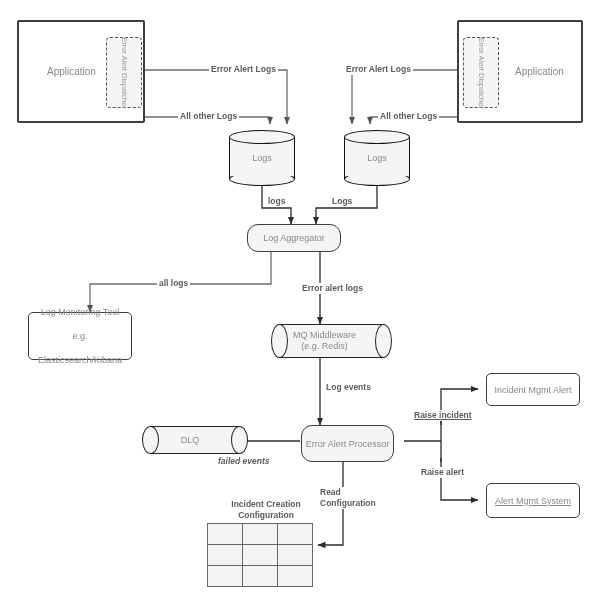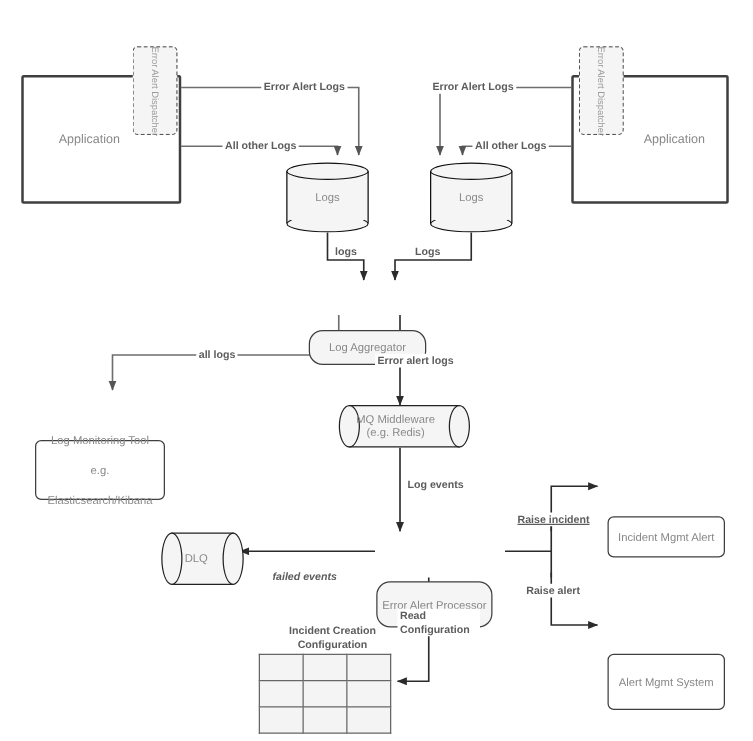--- a/index.html
+++ b/index.html
@@ -1,21 +1,21 @@
 <!DOCTYPE html>
 <html><head>
 <meta charset="utf-8">
 <style>
   html,body{margin:0;padding:0;background:#ffffff;}
   body{width:602px;height:593px;font-family:"Liberation Sans",sans-serif;}
   #canvas{position:relative;width:602px;height:593px;overflow:hidden;}
   svg.wires{position:absolute;left:0;top:0;width:602px;height:593px;pointer-events:none;}
 
   .node{position:absolute;box-sizing:border-box;display:flex;align-items:center;
-        justify-content:center;text-align:center;color:#888888;font-size:9px;line-height:12px;margin-top:40px;}
+        justify-content:center;text-align:center;color:#888888;font-size:9px;line-height:12px;}
   .box{background:#f5f5f5;border:1.4px solid #3f3f3f;border-radius:11px;}
   .plainbox{background:#ffffff;border:1.4px solid #3f3f3f;border-radius:5px;}
   .appbox{background:#ffffff;border:2px solid #3f3f3f;border-radius:2px;}
   .appbox .applabel{position:absolute;color:#888888;font-size:10px;}
 
   .dispatcher{position:absolute;background:#f5f5f5;border:1.5px dashed #555;
               border-radius:4px;}
   .dispatcher .vtext{position:absolute;left:50%;top:50%;white-space:nowrap;
       transform:translate(-50%,-50%) rotate(90deg);color:#999999;font-size:7.5px;
       line-height:9px;text-align:center;}
@@ -137,45 +137,45 @@
     <span>Log Aggregator</span>
   </div>
 
   <div class="node plainbox" style="left:28px;top:312px;width:104px;height:48px;
        flex-direction:column;gap:12px;">
     <span>Log Monitoring Tool</span>
     <span>e.g.</span>
     <span>Elasticsearch/Kibana</span>
   </div>
 
-  <div class="hcyl" style="left:271px;top:324px;width:105px;height:34px;">
+  <div class="hcyl" style="left:271px;top:324px;width:105px;height:34px;padding-left:16px;">
     <div class="hbody"></div>
     <div class="cap-l"></div>
     <div class="cap-r"></div>
     <div class="hlbl">
       <span>MQ Middleware</span><br>
       <span>(e.g. Redis)</span>
     </div>
   </div>
 
   <div class="node box" style="left:301px;top:425px;width:93px;height:37px;">
     <span>Error Alert Processor</span>
   </div>
 
-  <div class="hcyl" style="left:129px;top:426px;width:66px;height:42px;">
+  <div class="hcyl" style="left:142px;top:426px;width:66px;height:28px;padding-left:40px;">
     <div class="hbody"></div>
     <div class="cap-l"></div>
     <div class="cap-r"></div>
     <div class="hlbl" style="right:16px;">DLQ</div>
   </div>
 
   <div class="node plainbox" style="left:486px;top:373px;width:94px;height:33px;">
     <span>Incident Mgmt Alert</span>
   </div>
-  <div class="node plainbox" style="left:486px;top:483px;width:94px;height:45px;">
+  <div class="node plainbox" style="left:486px;top:483px;width:94px;height:35px;text-decoration:underline;">
     <span>Alert Mgmt System</span>
   </div>
 
   <div class="tbl-title" style="left:206px;top:499px;width:120px;">
     <span>Incident Creation</span><br>
     <span>Configuration</span>
   </div>
   <table class="cfg" style="left:207px;top:523px;">
     <tbody>
       <tr>

